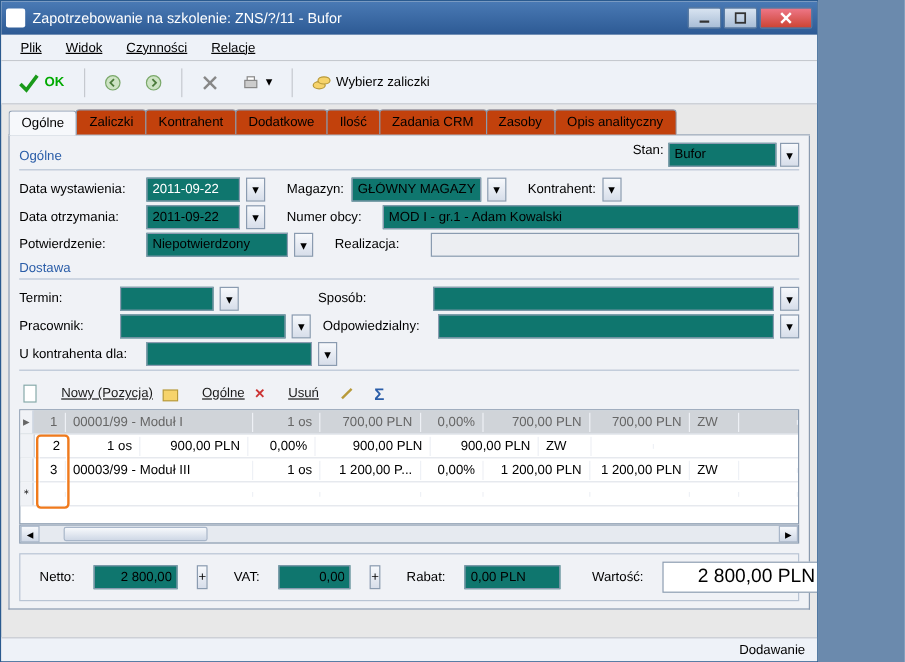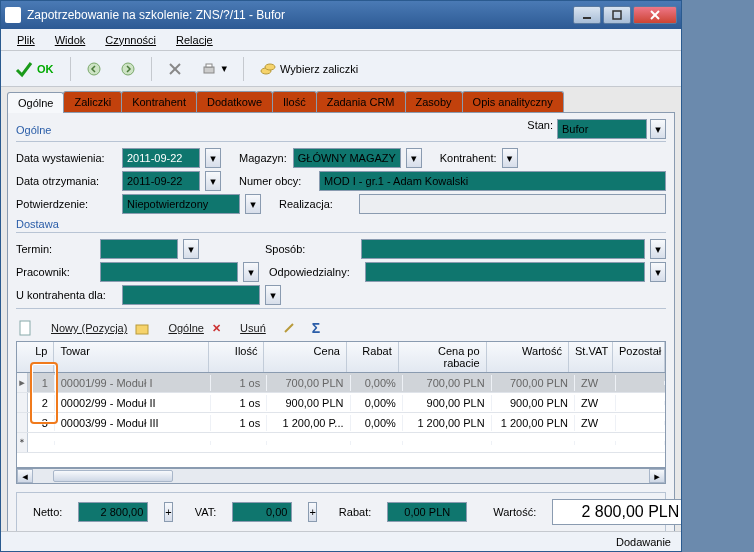--- a/index.html
+++ b/index.html
@@ -246,49 +246,36 @@
         <span>
             <svg width="14" height="14">
               <line x1="3" y1="11" x2="11" y2="3" stroke="#b89a3a" stroke-width="2"></line>
             </svg>
           </span>
         <div class="sep" style="height:18px"></div>
         <span style="color:#2a5da8;font-size:14px;font-weight:bold">Σ</span>
       </div>
 
       <div class="grid" style="position:relative;">
-        <div class="grid-header">
-          <div class="row-marker"></div>
-          <div class="gh c-lp">Lp</div>
-          <div class="gh c-towar">Towar</div>
-          <div class="gh c-ilosc">Ilość</div>
-          <div class="gh c-cena">Cena</div>
-          <div class="gh c-rabat">Rabat</div>
-          <div class="gh c-cenar">Cena po rabacie</div>
-          <div class="gh c-wart">Wartość</div>
-          <div class="gh c-vat">St.VAT</div>
-          <div class="gh c-poz">Pozostał</div>
-        </div>
 
         <div class="grid-row selected">
           <div class="row-marker">▸</div>
           <div class="gc c-lp">1</div>
           <div class="gc c-towar">00001/99 - Moduł I</div>
           <div class="gc c-ilosc">1 os</div>
           <div class="gc c-cena">700,00 PLN</div>
           <div class="gc c-rabat">0,00%</div>
           <div class="gc c-cenar">700,00 PLN</div>
           <div class="gc c-wart">700,00 PLN</div>
           <div class="gc c-vat">ZW</div>
           <div class="gc c-poz"></div>
         </div>
         <div class="grid-row">
           <div class="row-marker"></div>
           <div class="gc c-lp">2</div>
-          <div class="gc c-towar">00002/99 - Moduł II</div>
           <div class="gc c-ilosc">1 os</div>
           <div class="gc c-cena">900,00 PLN</div>
           <div class="gc c-rabat">0,00%</div>
           <div class="gc c-cenar">900,00 PLN</div>
           <div class="gc c-wart">900,00 PLN</div>
           <div class="gc c-vat">ZW</div>
           <div class="gc c-poz"></div>
         </div>
         <div class="grid-row">
           <div class="row-marker"></div>
@@ -325,21 +312,21 @@
       </div>
 
       <div class="footer-row">
         <span>Netto:</span>
         <input class="txt" style="width: 70px; text-align: right;" value="2 800,00">
         <div class="plusbtn">+</div>
         <span style="margin-left:6px">VAT:</span>
         <input class="txt" style="width: 60px; text-align: right;" value="0,00">
         <div class="plusbtn">+</div>
         <span style="margin-left:6px">Rabat:</span>
-        <input class="txt" style="width: 80px; text-align: center;" value="0,00 PLN">
+        <input class="txt" style="width: 80px; text-align: left;" value="0,00 PLN">
         <span style="margin-left:10px">Wartość:</span>
         <input class="big" readonly="" value="2 800,00 PLN" style="">
       </div>
     </div>
   </div>
 
   <div class="statusbar">
     <span>Dodawanie</span>
   </div>
 </div>

